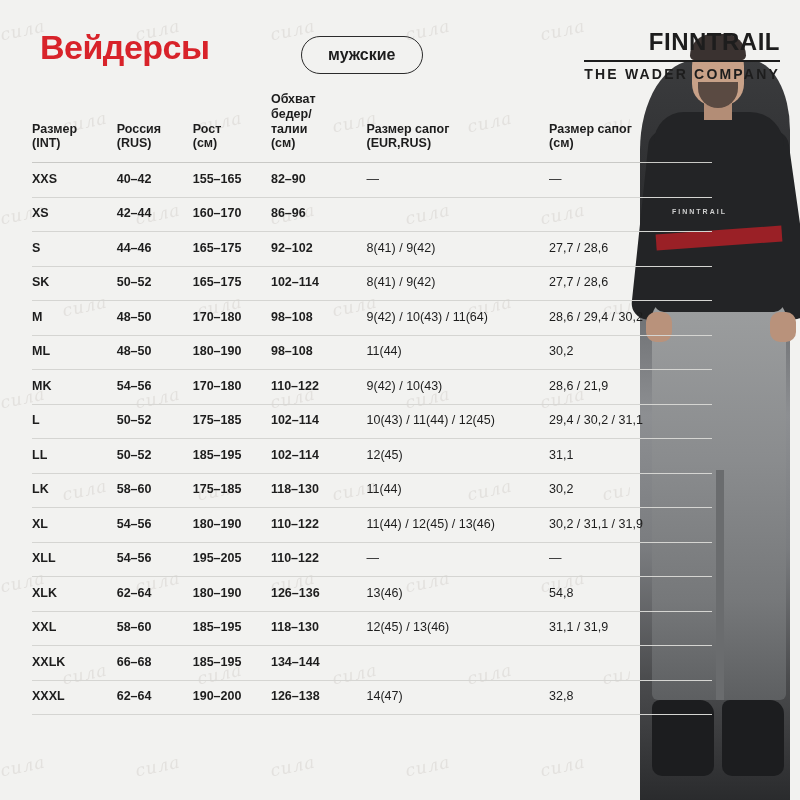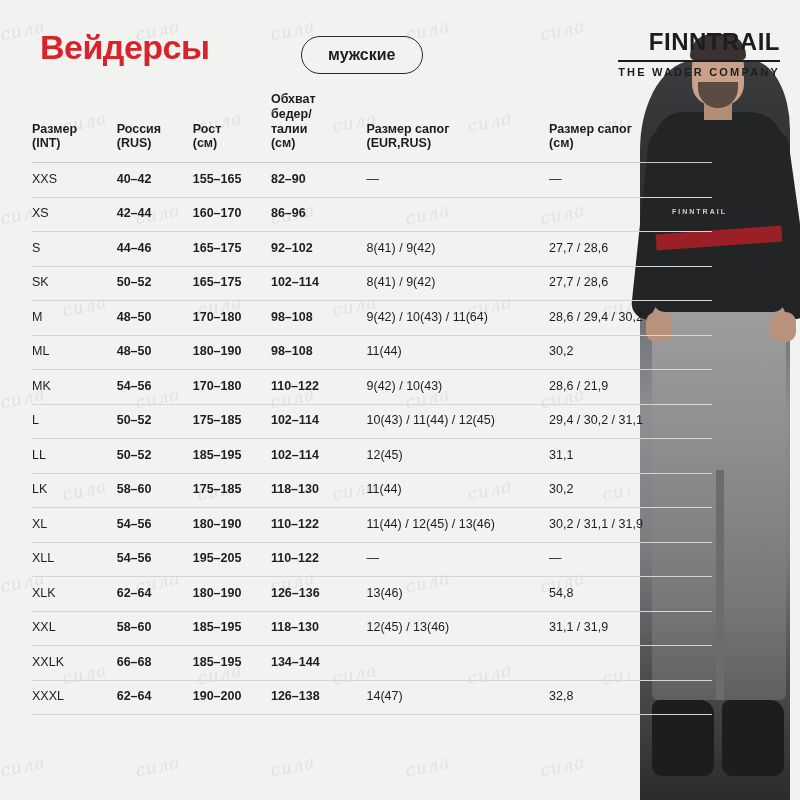--- a/index.html
+++ b/index.html
@@ -70,21 +70,21 @@
     font-weight: bold;
     color: #1d1d1d;
     letter-spacing: 0.5px;
   }
   .brand-rule {
     height: 2px;
     background: #1d1d1d;
     margin: 4px 0 4px 0;
   }
   .brand-sub {
-    font-size: 11px;
+    font-size: 14px;
     font-weight: bold;
     color: #1d1d1d;
     letter-spacing: 2.2px;
   }
 
   
   .photo {
     position: absolute;
     right: 0; top: 0;
     width: 170px; height: 800px;
@@ -212,21 +212,21 @@
   thead th {
     font-weight: bold;
     height: 56px;
     vertical-align: bottom;
     padding-bottom: 11px;
     line-height: 1.18;
   }
   thead tr { border-bottom: 1px solid #c9c9c6; }
   tbody tr { border-bottom: 1px solid #d5d5d2; height: 34.5px; }
   tbody td { line-height: 1.1; }
-  tbody td.c0 { font-weight: normal; }
+  tbody td.c0 { font-weight: bold; }
   tbody td.c1, tbody td.c2, tbody td.c3 { font-weight: bold; }
   tbody td.c4, tbody td.c5 { font-weight: normal; }
 
   col.w0 { width: 78px; }
   col.w1 { width: 70px; }
   col.w2 { width: 72px; }
   col.w3 { width: 88px; }
   col.w4 { width: 168px; }
   col.w5 { width: 150px; }
 </style>

